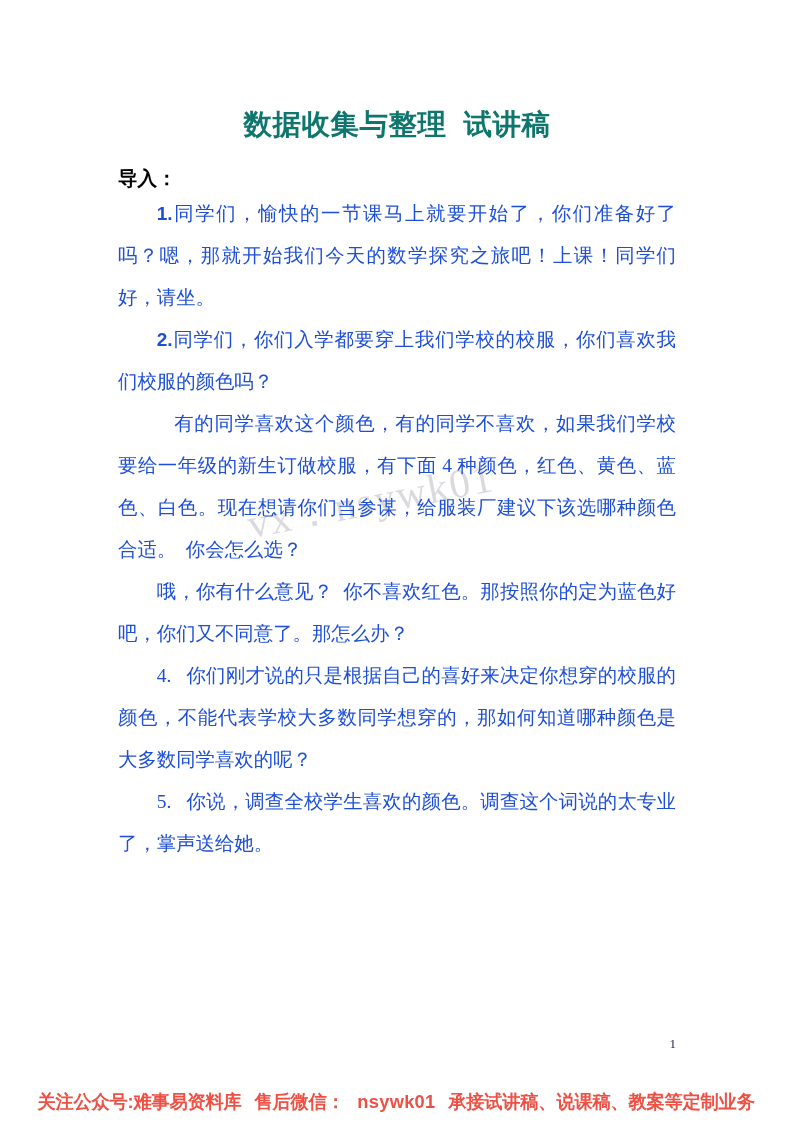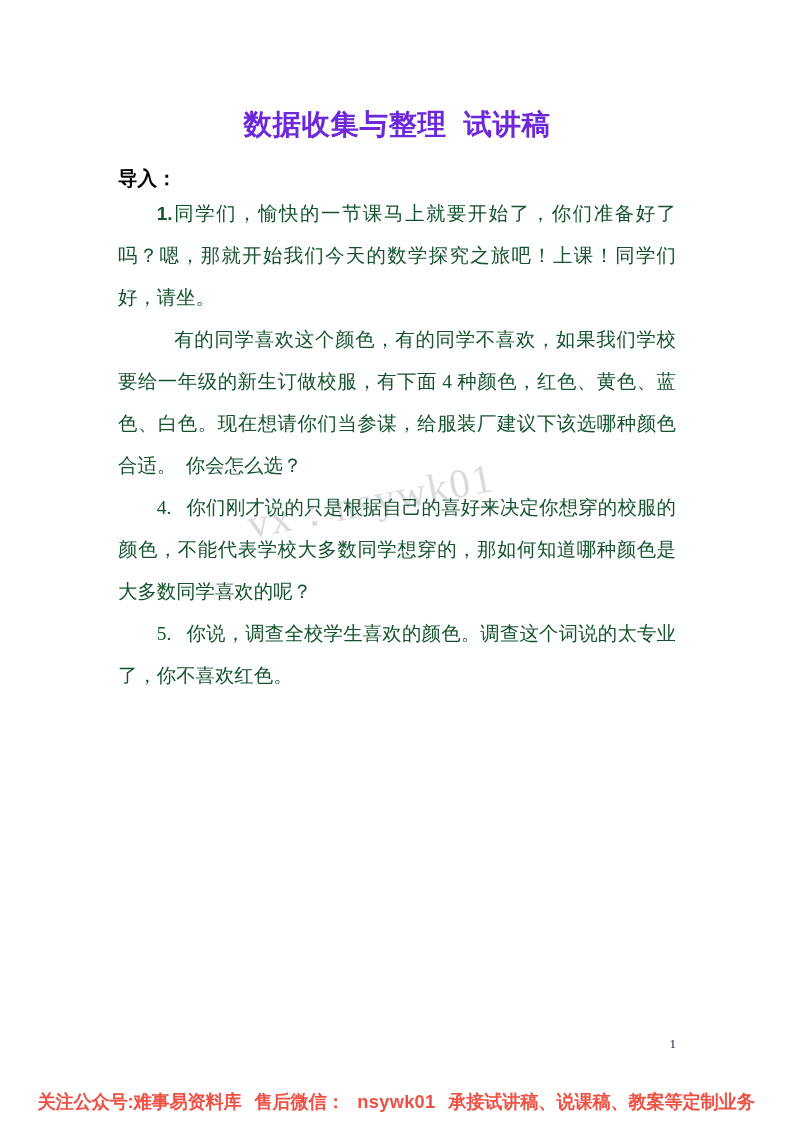--- a/index.html
+++ b/index.html
@@ -54,41 +54,41 @@
 
   .doc-title {
     margin: 0;
     padding-top: 104px;
     text-align: center;
     font-family: "Liberation Sans", "DejaVu Sans", sans-serif;
     font-weight: bold;
     font-size: 28.5px;
     line-height: 40px;
     letter-spacing: 0.5px;
-    color: #6d28d9;
+    color: #0f766e;
     white-space: pre;
   }
 
   .section-heading {
     margin: 0;
     padding-top: 19px;
     font-family: "Liberation Sans", "DejaVu Sans", sans-serif;
     font-weight: bold;
     font-size: 19.5px;
     line-height: 30px;
     color: #000000;
   }
 
   .para {
     margin: 0;
     font-size: 19.4px;
     line-height: 42px;
     text-align: justify;
     text-justify: inter-ideograph;
-    color: #14532d;
+    color: #1d4ed8;
     word-break: break-all;
     white-space: pre-wrap;
   }
   .para.indent-2 { text-indent: 2em; }
   .para.indent-3 { text-indent: 2.9em; }
 
   .num-lead {
     font-family: "Liberation Sans", "DejaVu Sans", sans-serif;
     font-weight: bold;
     font-size: 19px;
@@ -154,28 +154,30 @@
   </div>
 
   <div id="doc">
 
     <h1 class="doc-title">数据收集与整理  试讲稿</h1>
 
     <h2 class="section-heading">导入：</h2>
 
     <p class="para indent-2"><span class="num-lead">1.</span><span>同学们，愉快的一节课马上就要开始了，你们准备好了吗？嗯，那就开始我们今天的数学探究之旅吧！上课！同学们好，请坐。</span></p>
 
+    <p class="para indent-2"><span class="num-lead">2.</span><span>同学们，你们入学都要穿上我们学校的校服，你们喜欢我们校服的颜色吗？</span></p>
 
     <p class="para indent-3"><span class="num-lead"></span><span>有的同学喜欢这个颜色，有的同学不喜欢，如果我们学校要给一年级的新生订做校服，有下面 4 种颜色，红色、黄色、蓝色、白色。现在想请你们当参谋，给服装厂建议下该选哪种颜色合适。  你会怎么选？</span></p>
 
 
+    <p class="para indent-2"><span class="num-lead"></span><span>哦，你有什么意见？  你不喜欢红色。那按照你的定为蓝色好吧，你们又不同意了。那怎么办？</span></p>
 
     <p class="para indent-2"><span class="num-lead-plain">4.</span><span>   你们刚才说的只是根据自己的喜好来决定你想穿的校服的颜色，不能代表学校大多数同学想穿的，那如何知道哪种颜色是大多数同学喜欢的呢？</span></p>
 
-    <p class="para indent-2"><span class="num-lead-plain">5.</span><span>   你说，调查全校学生喜欢的颜色。调查这个词说的太专业了，你不喜欢红色。</span></p>
+    <p class="para indent-2"><span class="num-lead-plain">5.</span><span>   你说，调查全校学生喜欢的颜色。调查这个词说的太专业了，掌声送给她。</span></p>
 
 
   </div>
 
   <div class="page-number">1</div>
 
   <div id="footer-banner">
     <div class="footer-line">
       <span class="footer-seg">关注公众号:难事易资料库</span>
       <span class="footer-seg">售后微信：</span>

